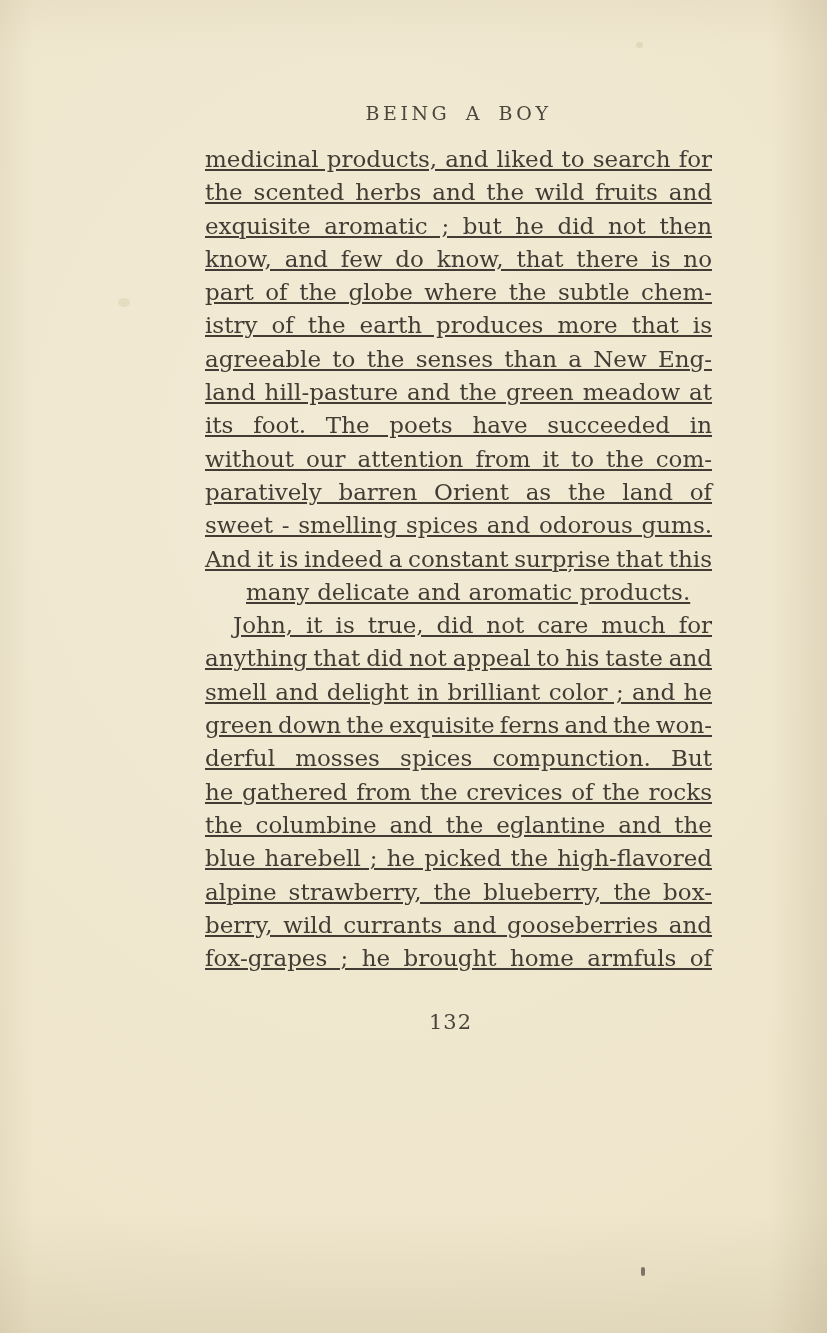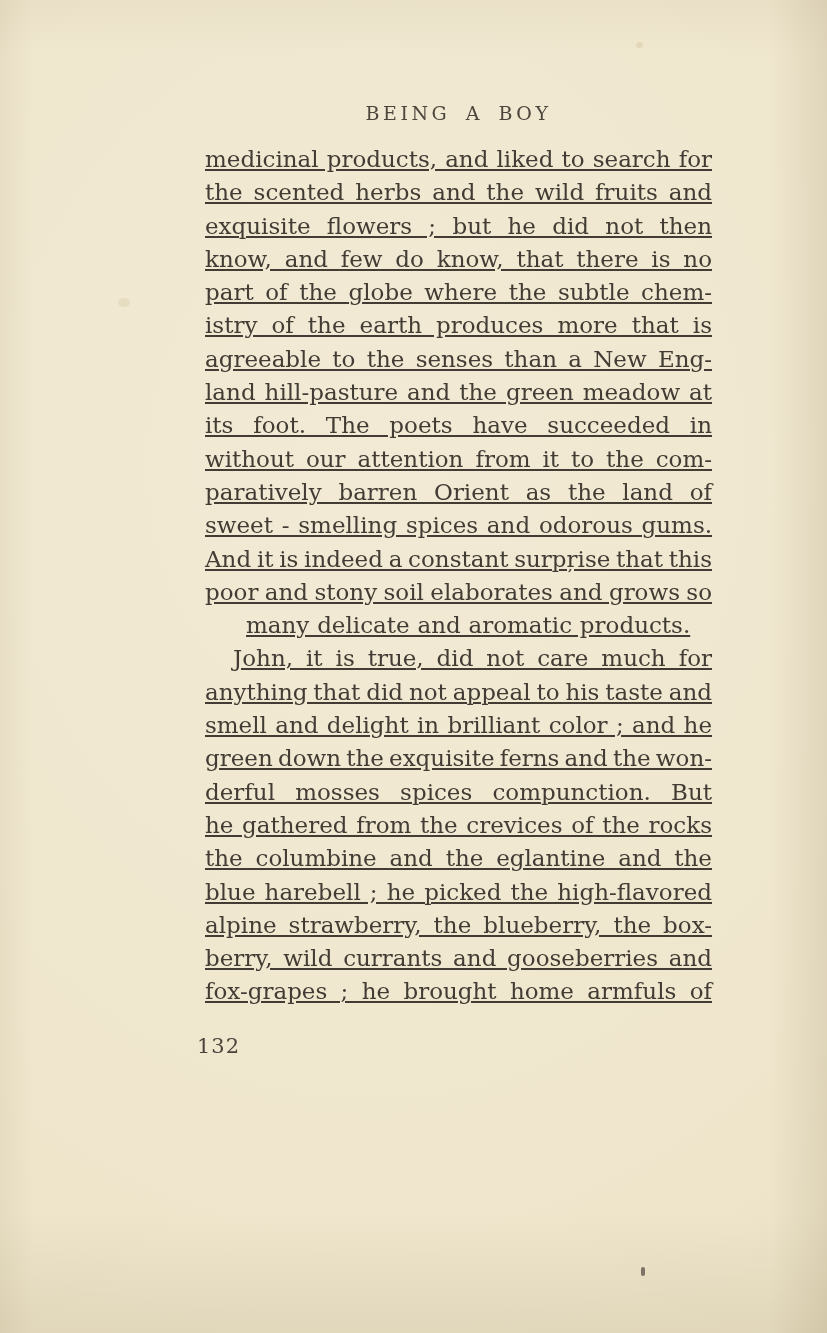--- a/index.html
+++ b/index.html
@@ -57,24 +57,24 @@
     text-align-last: left;
     word-spacing: 0.5px;
     margin-left: 41px;
   }
   .page-number {
     position: absolute;
     left: 197px;
     top: 1006px;
     width: 507px;
     line-height: 33px;
+    text-align: center;
     font-size: 21px;
     letter-spacing: 1px;
     color: #4a443b;
-    margin-top: 24px;
   }
   .speck {
     position: absolute;
     border-radius: 50%;
   }
   .speck-bottom {
     left: 641px; top: 1267px;
     width: 4px; height: 9px;
     background: #6b6256;
     opacity: 0.85;
@@ -93,32 +93,31 @@
 </style>
 </head>
 <body>
 
 <div class="page">
   <header class="running-header">BEING A BOY</header>
 
   <main class="text-block">
       <div class="line">medicinal products, and liked to search for</div>
       <div class="line">the scented herbs and the wild fruits and</div>
-      <div class="line">exquisite flowers ; but he did not then</div>
+      <div class="line">exquisite aromatic ; but he did not then</div>
       <div class="line">know, and few do know, that there is no</div>
       <div class="line">part of the globe where the subtle chem-</div>
       <div class="line">istry of the earth produces more that is</div>
       <div class="line">agreeable to the senses than a New Eng-</div>
       <div class="line">land hill-pasture and the green meadow at</div>
       <div class="line">its foot. The poets have succeeded in</div>
       <div class="line">without our attention from it to the com-</div>
       <div class="line">paratively barren Orient as the land of</div>
       <div class="line">sweet - smelling spices and odorous gums.</div>
       <div class="line">And it is indeed a constant surpr̦ise that this</div>
-      <div class="line">poor and stony soil elaborates and grows so</div>
       <div class="line short">many delicate and aromatic products.</div>
       <div class="line indent">John, it is true, did not care much for</div>
       <div class="line">anything that did not appeal to his taste and</div>
       <div class="line">smell and delight in brilliant color ; and he</div>
       <div class="line">green down the exquisite ferns and the won-</div>
       <div class="line">derful mosses spices compunction. But</div>
       <div class="line">he gathered from the crevices of the rocks</div>
       <div class="line">the columbine and the eglantine and the</div>
       <div class="line">blue harebell ; he picked the high-flavored</div>
       <div class="line">alpine strawberry, the blueberry, the box-</div>

